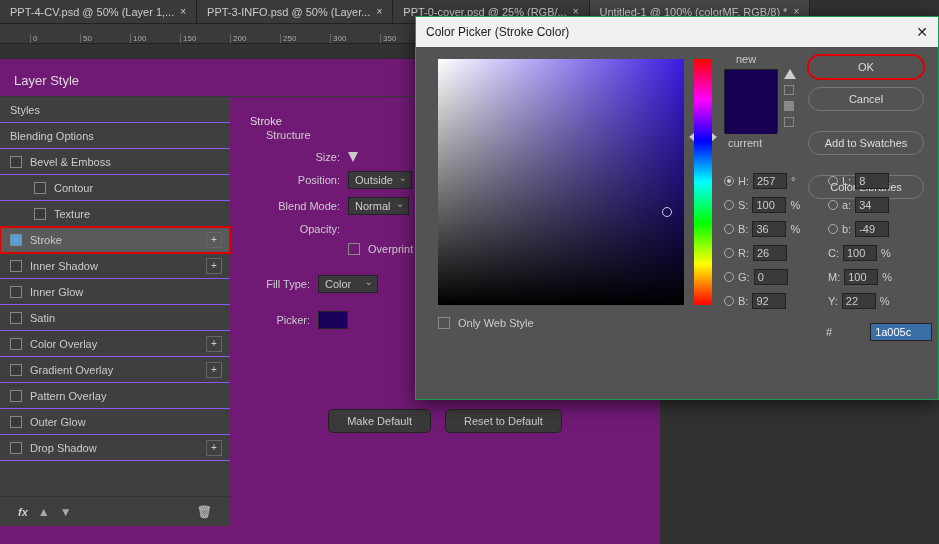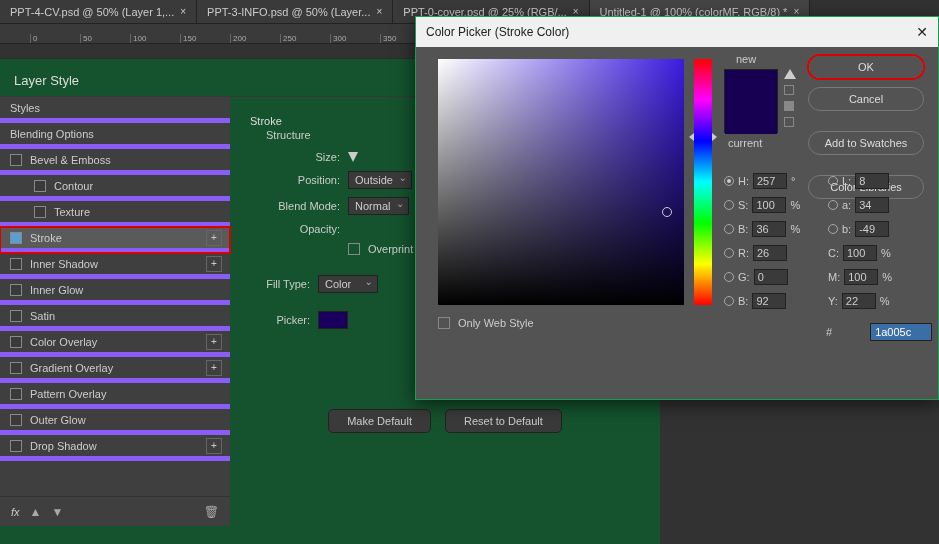--- a/index.html
+++ b/index.html
@@ -9,32 +9,32 @@
 .tabbar { background: #323232; height: 24px; display: flex; align-items: stretch; border-bottom: 1px solid #222; }
 .tab { padding: 4px 10px; background: #3a3a3a; color: #ccc; display: flex; align-items: center; gap: 6px; border-right: 1px solid #222; cursor: pointer; }
 .tab.active { background: #454545; }
 .tab .x { color: #ccc; font-size: 10px; }
 
 
 .ruler { height: 20px; background: #3a3a3a; border-bottom: 1px solid #222; color: #aaa; font-size: 8px; padding-left: 30px; display: flex; align-items: flex-end; overflow: hidden; }
 .ruler span { display: inline-block; width: 50px; border-left: 1px solid #666; padding-left: 2px; }
 
 
-.ls-panel { position: absolute; left: 0; top: 58px; width: 660px; height: 486px; background: #14532d; border-top: 1px solid #2b2b2b; }
+.ls-panel { position: absolute; left: 0; top: 58px; width: 660px; height: 486px; background: #701a75; border-top: 1px solid #2b2b2b; }
 .ls-title { padding: 14px 14px 8px; font-size: 13px; color: #ddd; }
 .ls-body { display: flex; height: 430px; border-top: 1px solid #383838; }
 .ls-left { width: 230px; background: #3f3f3f; display: flex; flex-direction: column; }
-.ls-item { height: 26px; display: flex; align-items: center; padding: 0 10px; gap: 8px; cursor: pointer; border-bottom: 5px solid #8b5cf6; position: relative; }
+.ls-item { height: 26px; display: flex; align-items: center; padding: 0 10px; gap: 8px; cursor: pointer; border-bottom: 1px solid #8b5cf6; position: relative; }
 .ls-item .cb { width: 12px; height: 12px; border: 1px solid #888; background: #3a3a3a; display: inline-block; }
 .ls-item.checked .cb { background: #5a9fd4; }
 .ls-item.indent { padding-left: 34px; }
 .ls-item .plus { position: absolute; right: 8px; width: 16px; height: 16px; display: flex; align-items: center; justify-content: center; color: #ccc; border: 1px solid #666; font-size: 10px; }
 .ls-item.sel { background: #5a5a5a; }
 .ls-item.hilite { outline: 2px solid #d00; outline-offset: -1px; }
-.ls-foot { margin-top: auto; height: 30px; border-top: 1px solid #333; display: flex; align-items: center; gap: 10px; padding: 0 11px; }
+.ls-foot { margin-top: auto; height: 30px; border-top: 1px solid #333; display: flex; align-items: center; gap: 10px; padding: 0 18px; font-weight: bold; }
 .fx { font-style: italic; }
 .arrow, .trash { color: #aaa; font-size: 12px; }
 .trash { margin-left: auto; }
 
 .ls-right { flex: 1; padding: 18px 20px; }
 .group-title { color: #ddd; margin-bottom: 2px; }
 .sub-title { color: #ccc; margin-left: 16px; margin-bottom: 10px; }
 .field-row { display: flex; align-items: center; gap: 8px; margin-bottom: 8px; }
 .field-row .lbl { width: 90px; text-align: right; color: #ccc; }
 .select { background: #3a3a3a; border: 1px solid #222; color: #ccc; padding: 2px 18px 2px 6px; position: relative; min-width: 60px; }

